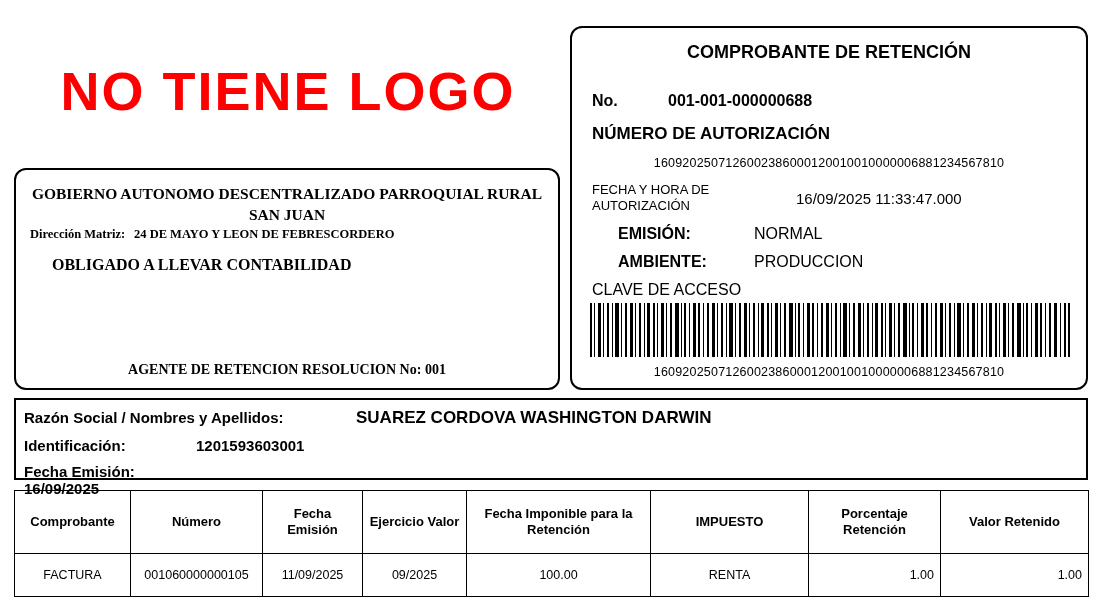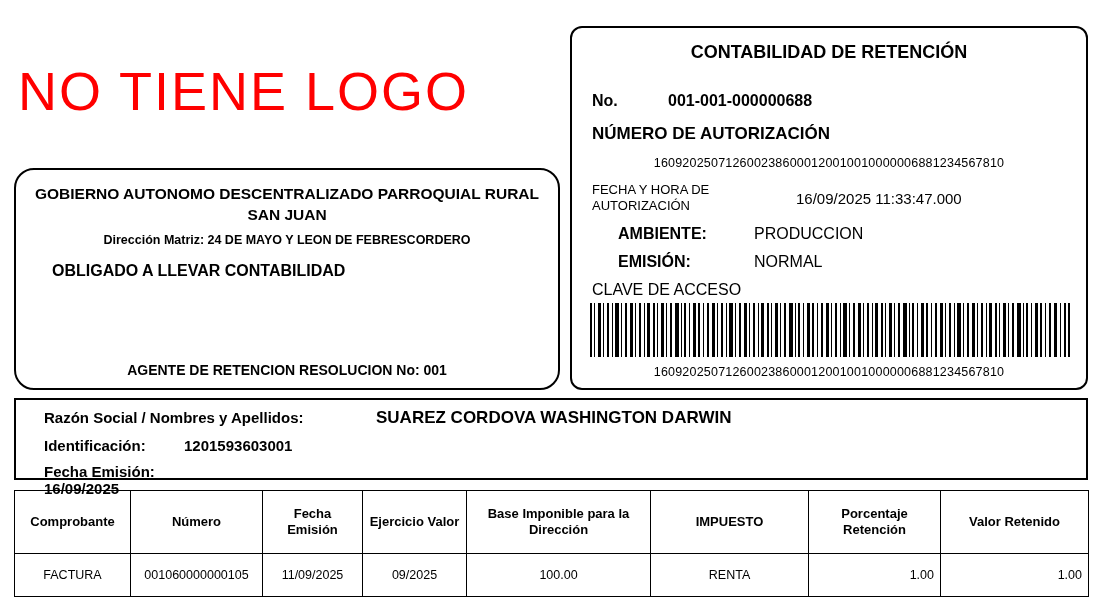--- a/index.html
+++ b/index.html
@@ -16,38 +16,39 @@
     overflow: hidden;
   }
 
   
   .no-logo {
     position: absolute;
     left: 18px;
     top: 60px;
     width: 540px;
     font-size: 54px;
-    font-weight: normal;
+    font-weight: bold;
     color: #ff0000;
     letter-spacing: 2px;
-    text-align: left;
+    text-align: center;
     font-family: "Liberation Sans", sans-serif;
   }
 
   
   .issuer-box {
     position: absolute;
     left: 14px;
     top: 168px;
     width: 546px;
     height: 222px;
     border: 2px solid #000;
-    border-radius: 20px;
+    border-radius: 12px;
     box-sizing: border-box;
     padding: 10px 14px;
+    font-family: Liberation Serif, serif;
   }
   .issuer-name {
     text-align: center;
     font-size: 15.5px;
     font-weight: bold;
     line-height: 1.35;
     margin-top: 4px;
   }
   .ruc-row {
     display: flex;
@@ -59,22 +60,20 @@
     font-weight: bold;
     width: 104px;
   }
   .ruc-value {
     font-size: 18px;
     font-weight: bold;
   }
   .dir-row {
     display: flex;
     align-items: flex-start;
-    margin-top: 6px;
-    justify-content: center;
   }
   .dir-label {
     font-size: 12.5px;
     font-weight: bold;
     width: 104px;
     line-height: 1.3;
   }
   .dir-value {
     font-size: 12.5px;
     font-weight: bold;
@@ -183,42 +182,42 @@
 
   
   .subject-box {
     position: absolute;
     left: 14px;
     top: 398px;
     width: 1074px;
     height: 82px;
     border: 2px solid #000;
     box-sizing: border-box;
-    padding: 6px 28px;
+    padding: 6px 8px;
   }
   .subj-row {
     display: flex;
     align-items: baseline;
     margin-top: 2px;
   }
   .subj-label {
     font-size: 15px;
     font-weight: bold;
   }
   .subj-label.w1 { width: 332px; }
   .subj-label.w2 { width: 140px; }
   .subj-value-big {
     font-size: 17px;
     font-weight: bold;
   }
   .subj-value {
     font-size: 15px;
     font-weight: bold;
   }
-  .subj-row.r2 { margin-top: 9px; }
+  .subj-row.r2 { margin-top: 9px; gap: 32px; }
   .subj-row.r3 { margin-top: 9px; flex-direction: column; }
 
   
   .detail-table {
     position: absolute;
     left: 14px;
     top: 490px;
     width: 1074px;
     border-collapse: collapse;
     table-layout: fixed;
@@ -256,43 +255,43 @@
     <div class="dir-label">Dirección Matriz:</div>
     <div class="dir-value">24 DE MAYO Y LEON DE FEBRESCORDERO</div>
   </div>
 
   <div class="contab">OBLIGADO A LLEVAR CONTABILIDAD</div>
 
   <div class="agente">AGENTE DE RETENCION RESOLUCION No: 001</div>
 </div>
 
 <div class="receipt-box">
-  <div class="receipt-title">CONTABILIDAD DE RETENCIÓN</div>
+  <div class="receipt-title">COMPROBANTE DE RETENCIÓN</div>
 
   <div class="no-row">
     <div class="no-label">No.</div>
     <div class="no-value">001-001-000000688</div>
   </div>
 
   <div class="auth-title">NÚMERO DE AUTORIZACIÓN</div>
   <div class="auth-number">1609202507126002386000120010010000006881234567810</div>
 
   <div class="fecha-row">
     <div class="fecha-label">FECHA Y HORA DE AUTORIZACIÓN</div>
     <div class="fecha-value">16/09/2025 11:33:47.000</div>
   </div>
 
   <div class="kv-row">
+    <div class="kv-label">EMISIÓN:</div>
+    <div class="kv-value">NORMAL</div>
+  </div>
+
+  <div class="kv-row">
     <div class="kv-label">AMBIENTE:</div>
     <div class="kv-value">PRODUCCION</div>
-  </div>
-
-  <div class="kv-row">
-    <div class="kv-label">EMISIÓN:</div>
-    <div class="kv-value">NORMAL</div>
   </div>
 
   <div class="clave-label">CLAVE DE ACCESO</div>
 
   <svg class="barcode" viewBox="0 0 484 54" preserveAspectRatio="none">
     <rect x="0" y="0" width="484" height="54" fill="#ffffff"></rect>
     <g fill="#000000">
       <rect x="2" y="0" width="2" height="54"></rect>
       <rect x="6" y="0" width="1" height="54"></rect>
       <rect x="10" y="0" width="3" height="54"></rect>
@@ -430,21 +429,21 @@
     <col style="width:158px">
     <col style="width:132px">
     <col style="width:148px">
   </colgroup>
   <thead>
     <tr>
       <th>Comprobante</th>
       <th>Número</th>
       <th>Fecha Emisión</th>
       <th>Ejercicio Valor</th>
-      <th>Base Imponible para la Dirección</th>
+      <th>Fecha Imponible para la Retención</th>
       <th>IMPUESTO</th>
       <th>Porcentaje Retención</th>
       <th>Valor Retenido</th>
     </tr>
   </thead>
   <tbody>
     <tr>
       <td class="num-center">FACTURA</td>
       <td class="num-center">001060000000105</td>
       <td class="num-center">11/09/2025</td>

